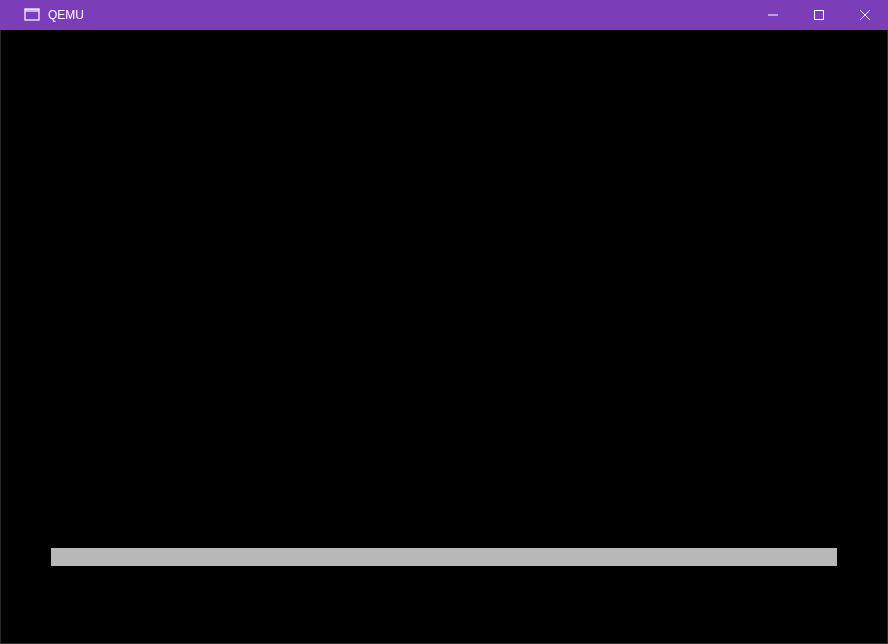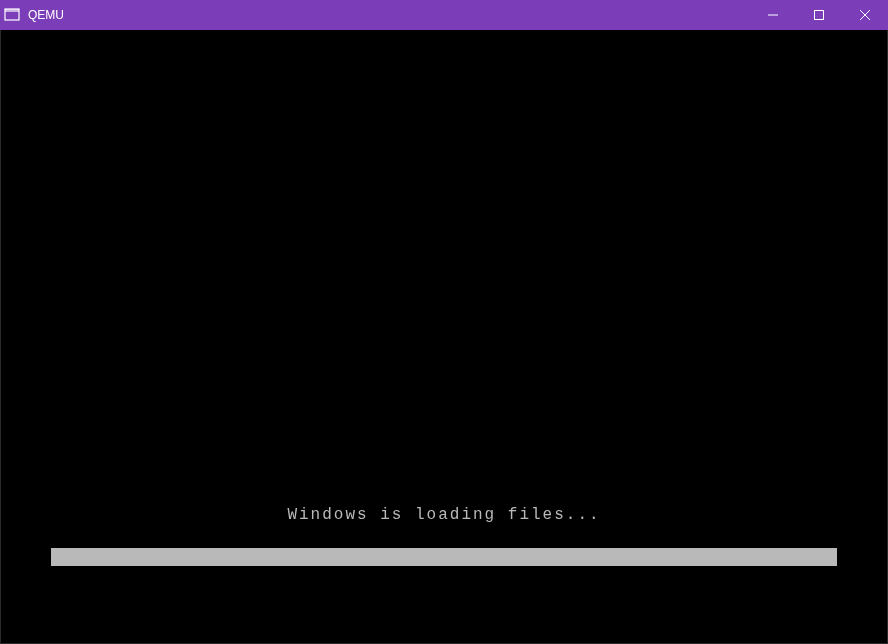--- a/index.html
+++ b/index.html
@@ -18,21 +18,21 @@
       height: 30px;
       background: #7b3db8;
       display: flex;
       align-items: center;
       padding: 0;
       color: #ffffff;
     }
     .titlebar-left {
       display: flex;
       align-items: center;
-      padding-left: 4px;
+      padding-left: 24px;
       gap: 8px;
     }
     .app-icon {
       width: 16px;
       height: 16px;
       display: flex;
       align-items: center;
       justify-content: center;
     }
     .app-icon svg {
@@ -119,17 +119,16 @@
     <div class="win-control">
       <svg viewBox="0 0 10 10">
         <line x1="0" y1="0" x2="10" y2="10" stroke="#ffffff" stroke-width="1"></line>
         <line x1="10" y1="0" x2="0" y2="10" stroke="#ffffff" stroke-width="1"></line>
       </svg>
     </div>
   </div>
 </div>
 
 <div class="content">
-  <div class="loading-text">Windows is loading files...</div>
   <div class="progress-bar-container">
     <div class="progress-bar-fill"></div>
   </div>
 </div>
 
 </body></html>

